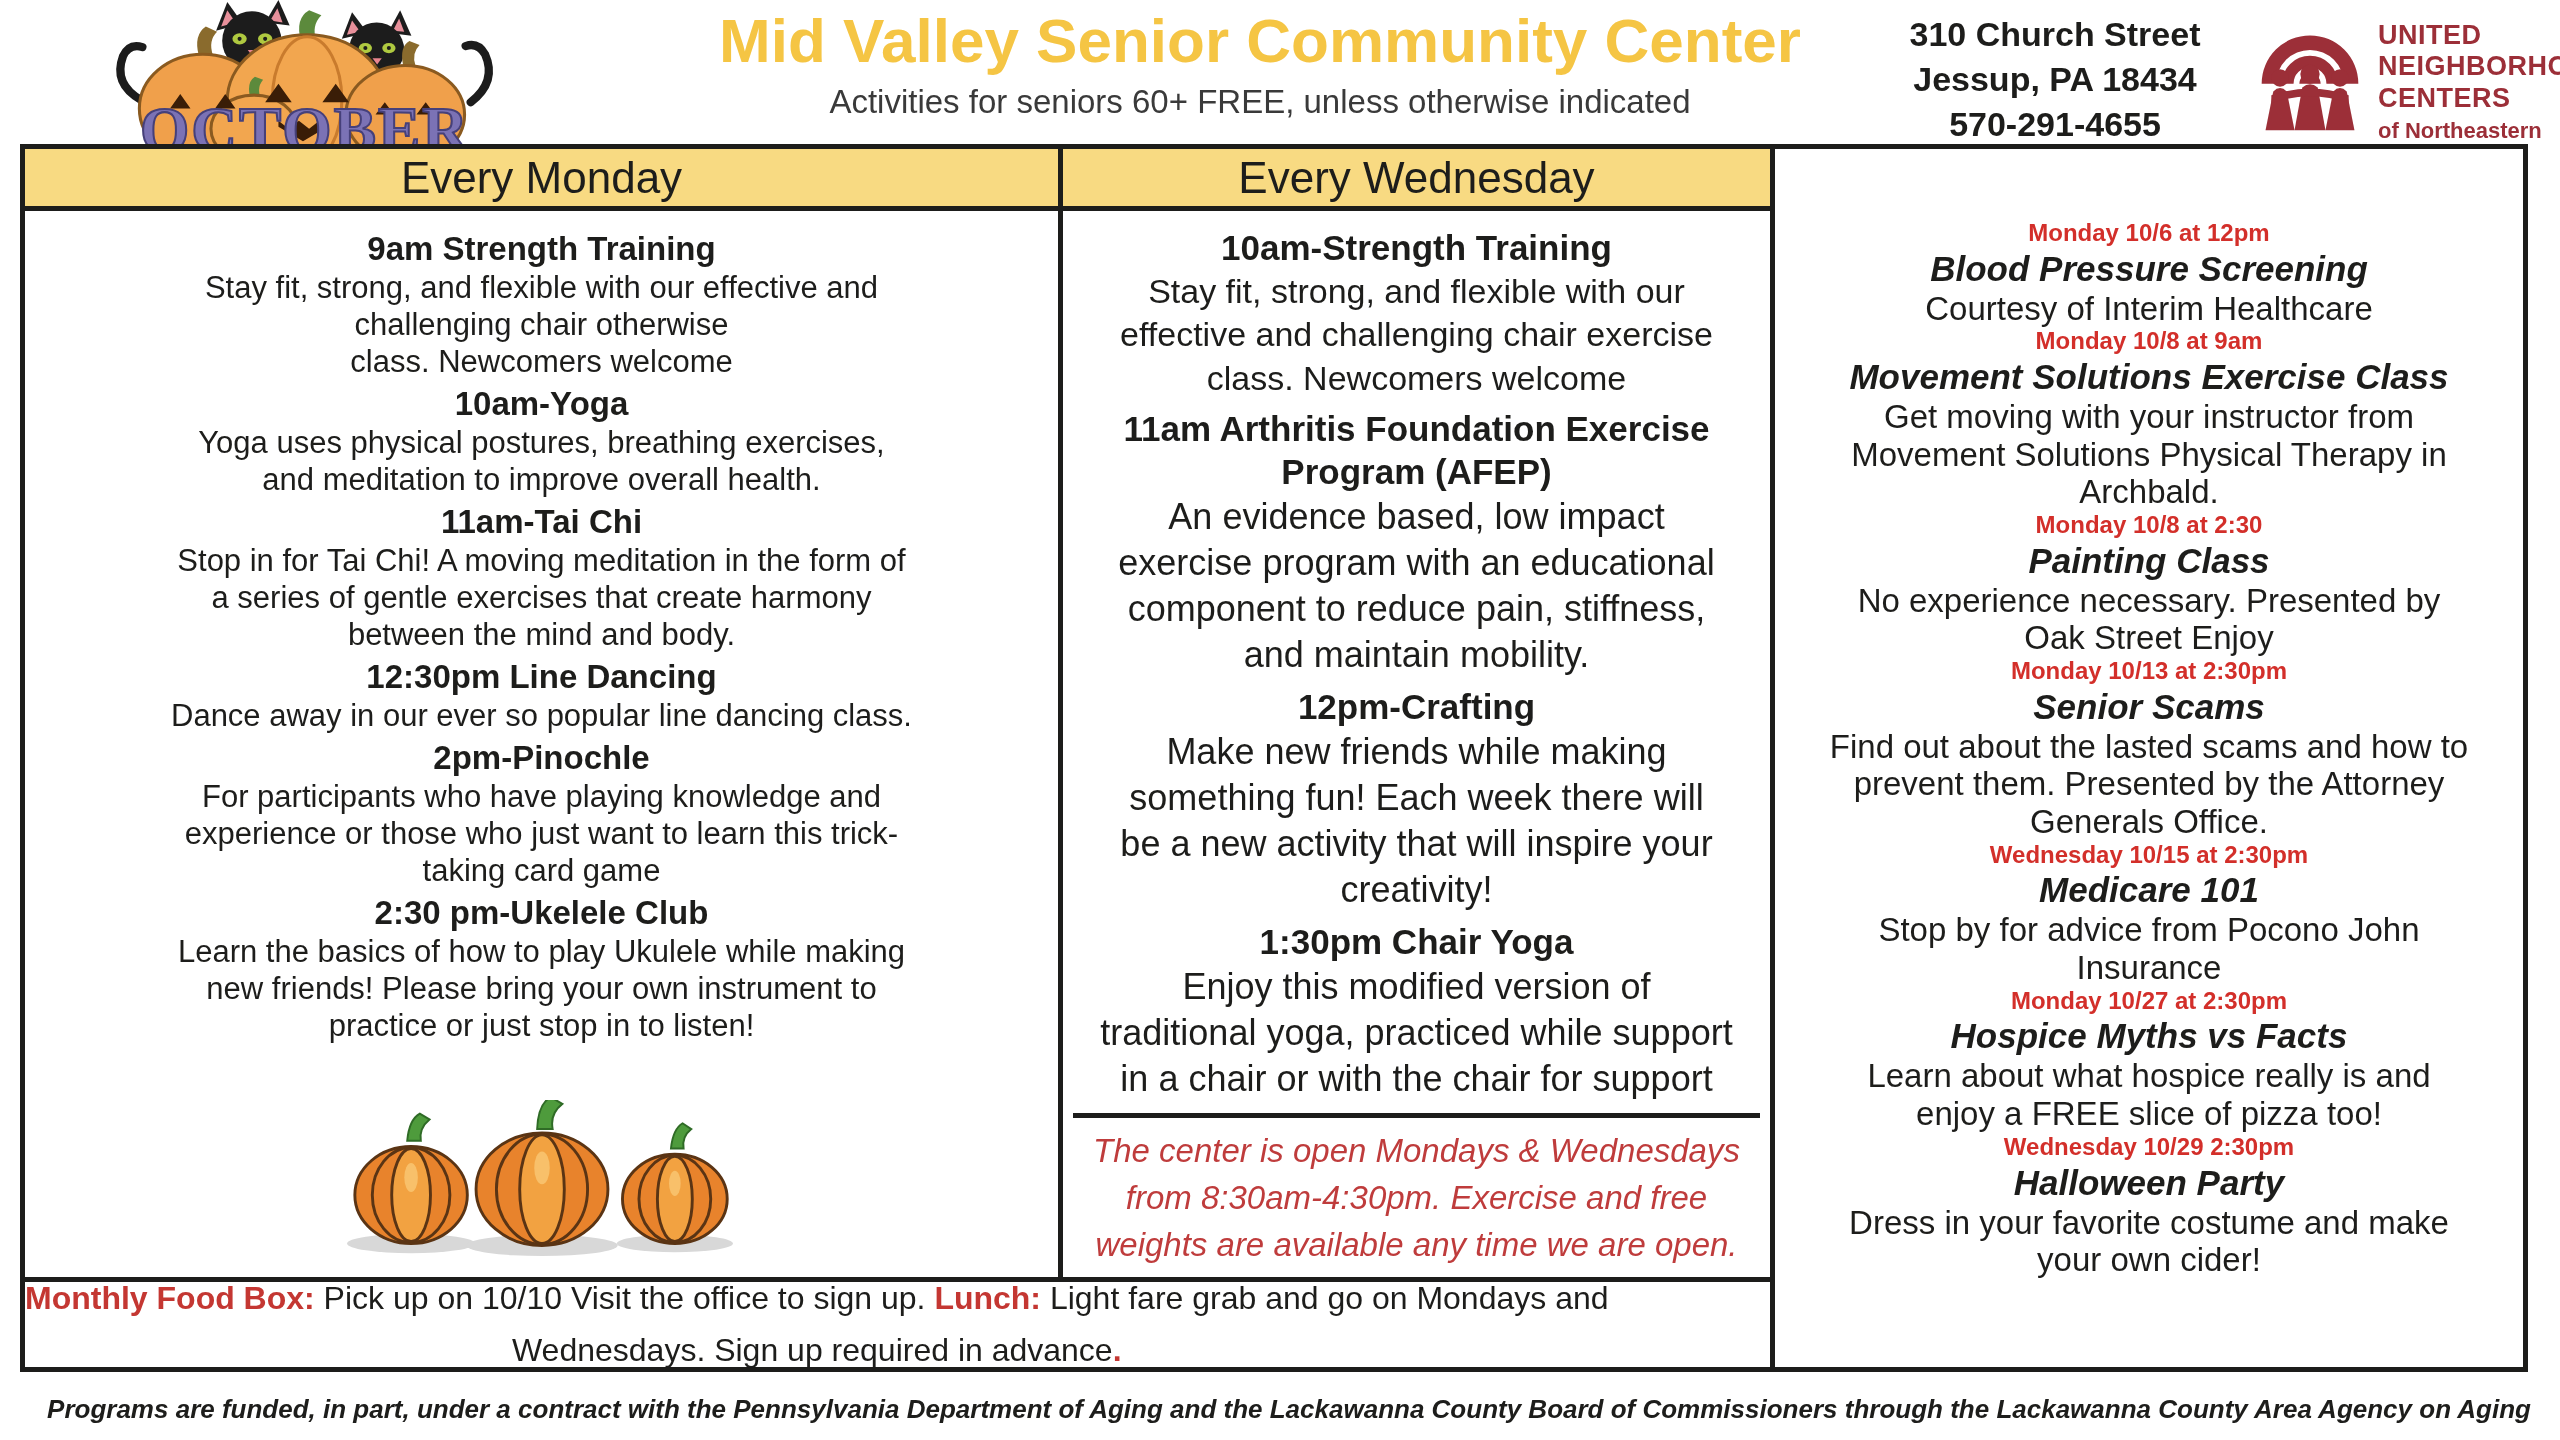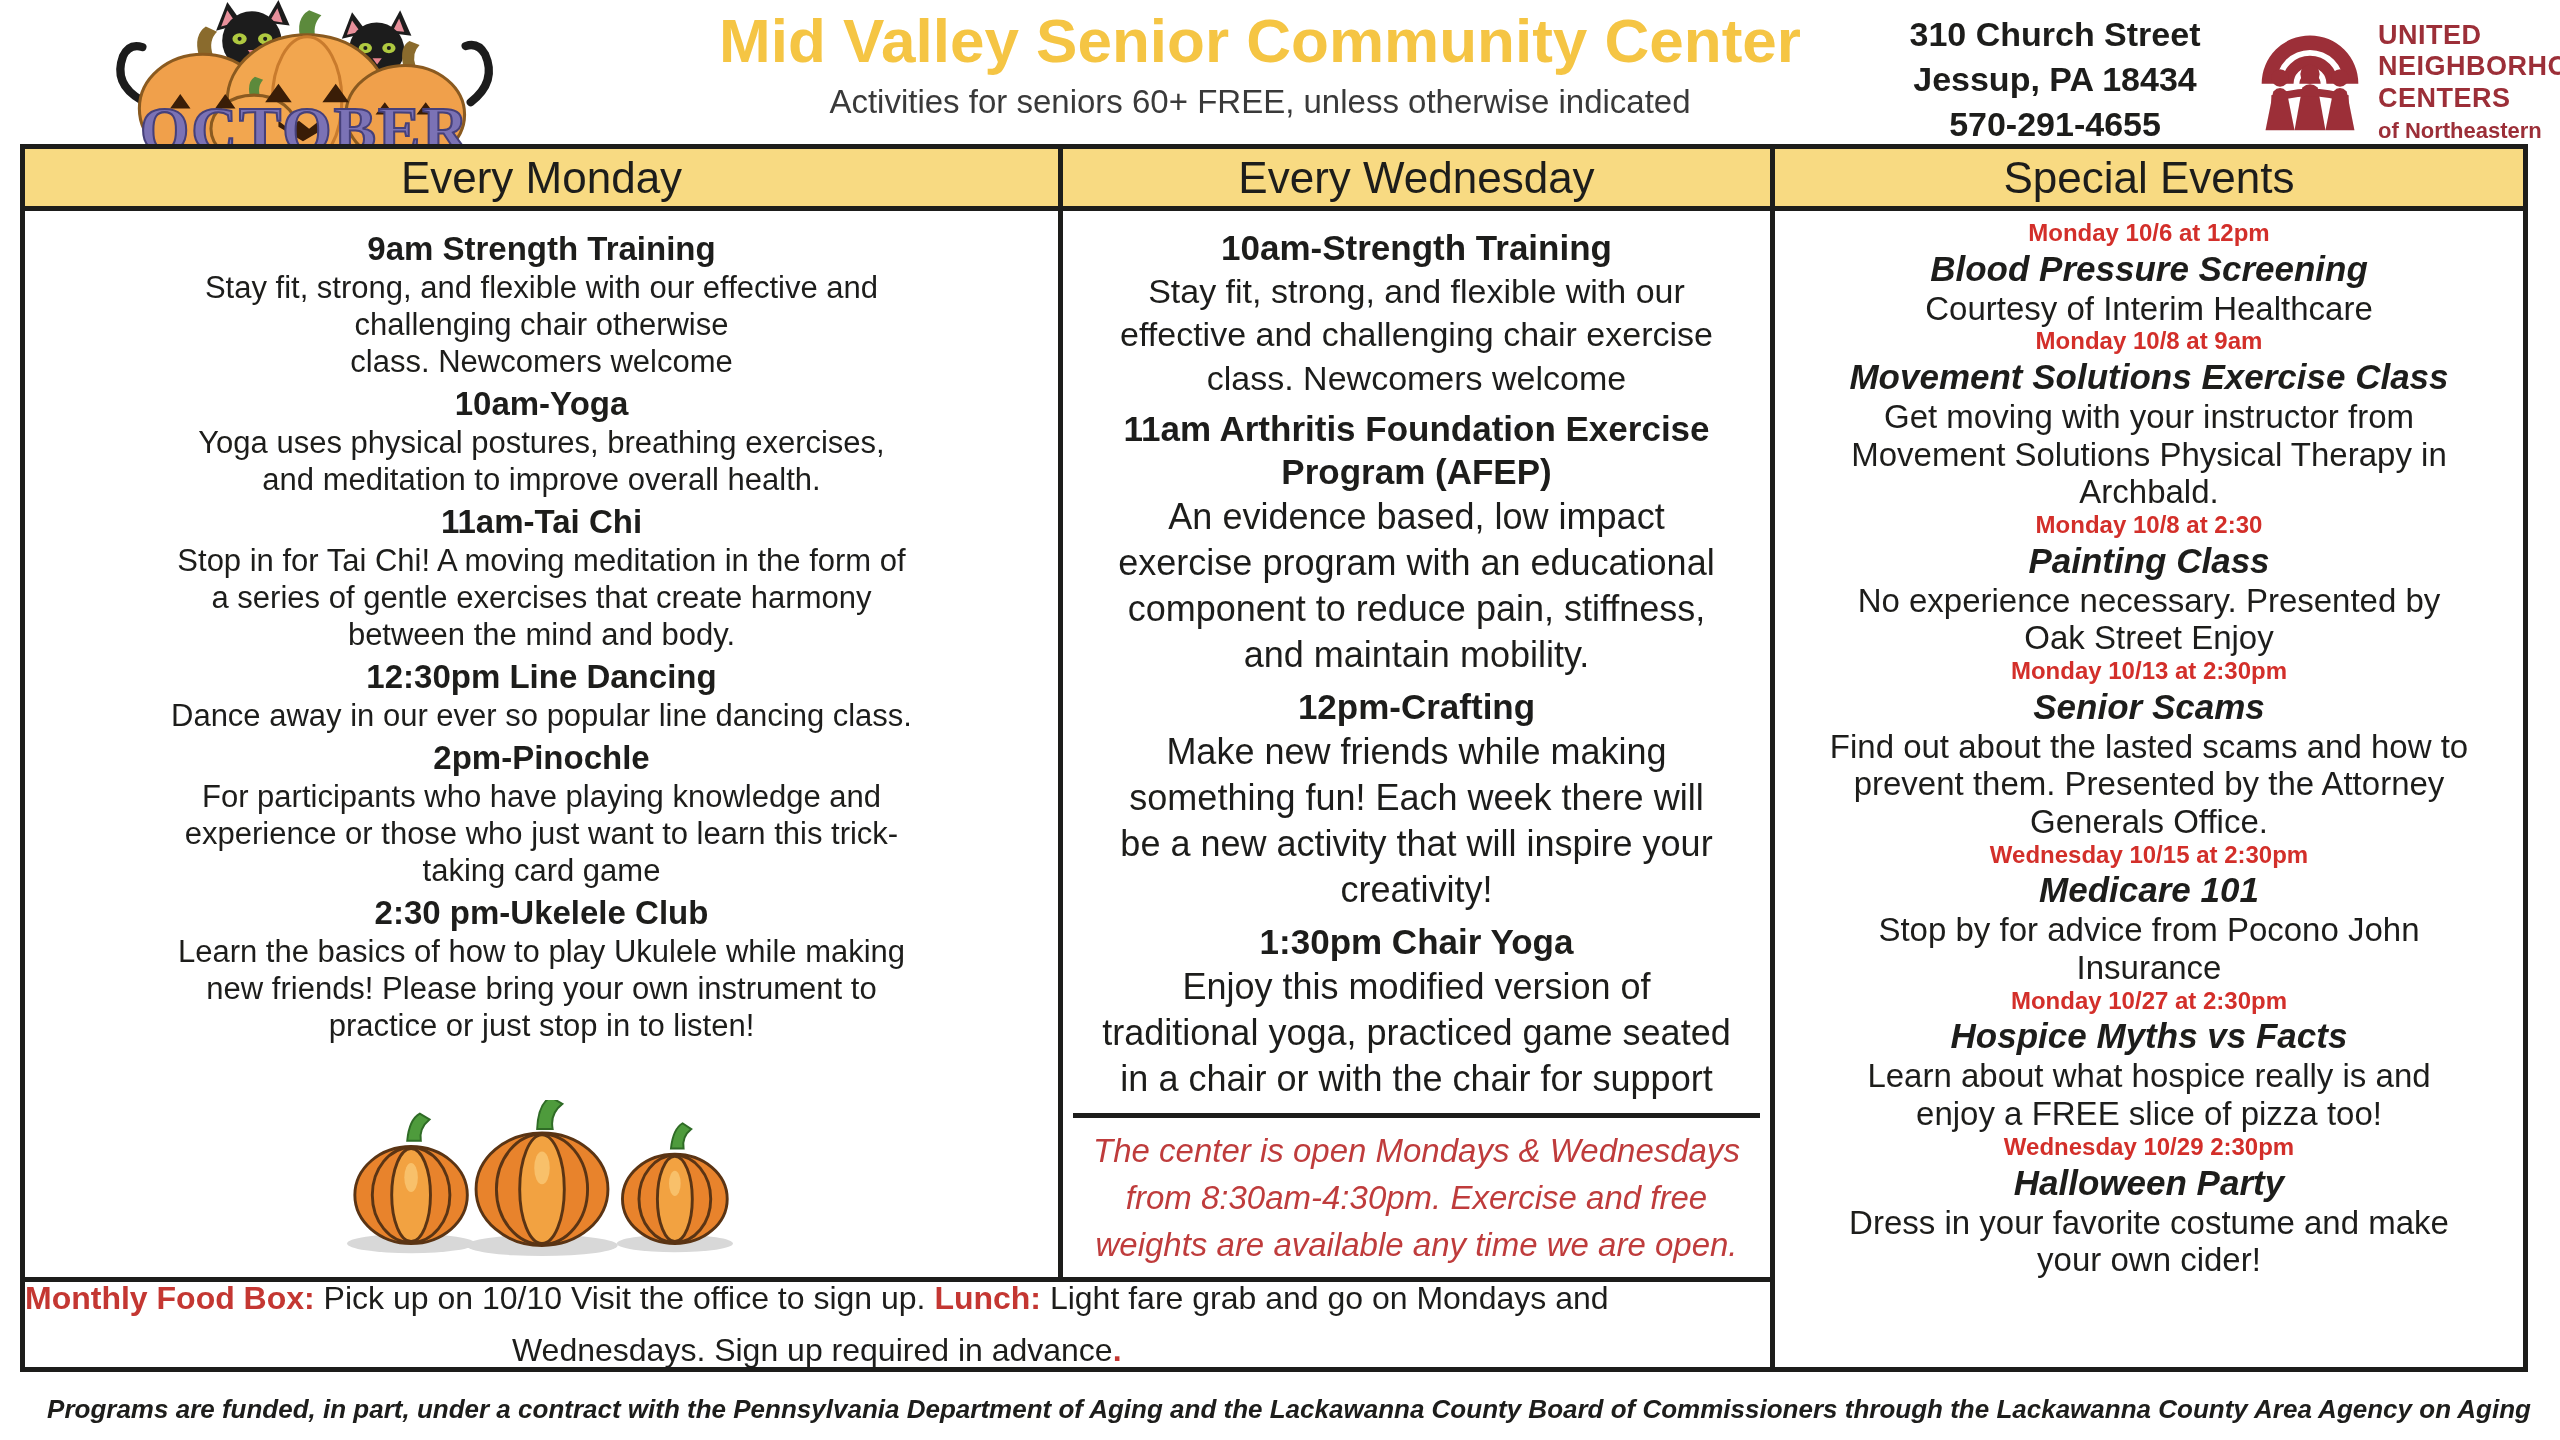--- a/index.html
+++ b/index.html
@@ -154,21 +154,20 @@
       <div class="big">NEIGHBORHOOD</div>
       <div class="big">CENTERS</div>
       <div class="small">of Northeastern</div>
       <div class="small">Pennsylvania</div>
     </div>
   </div>
 
   <div class="sched">
     <div class="hcell hm">Every Monday</div>
     <div class="hcell hw">Every Wednesday</div>
-    <div class="hcell hs">Special Events</div>
 
     <div class="cm">
       <div class="t">9am Strength Training</div>
       <div class="d">Stay fit, strong, and flexible with our effective and
 challenging chair otherwise
 class. Newcomers welcome</div>
       <div class="t">10am-Yoga</div>
       <div class="d">Yoga uses physical postures, breathing exercises,
 and meditation to improve overall health.</div>
       <div class="t">11am-Tai Chi</div>
@@ -223,21 +222,21 @@
 exercise program with an educational
 component to reduce pain, stiffness,
 and maintain mobility.</div>
       <div class="t">12pm-Crafting</div>
       <div class="d big">Make new friends while making
 something fun! Each week there will
 be a new activity that will inspire your
 creativity!</div>
       <div class="t">1:30pm Chair Yoga</div>
       <div class="d big">Enjoy this modified version of
-traditional yoga, practiced game seated
+traditional yoga, practiced while support
 in a chair or with the chair for support</div>
       <div class="wnote">The center is open Mondays &amp; Wednesdays
 from 8:30am-4:30pm. Exercise and free
 weights are available any time we are open.</div>
     </div>
 
     <div class="cs">
       <div class="ev">
         <div class="date">Monday 10/6 at 12pm</div>
         <div class="name">Blood Pressure Screening</div>

